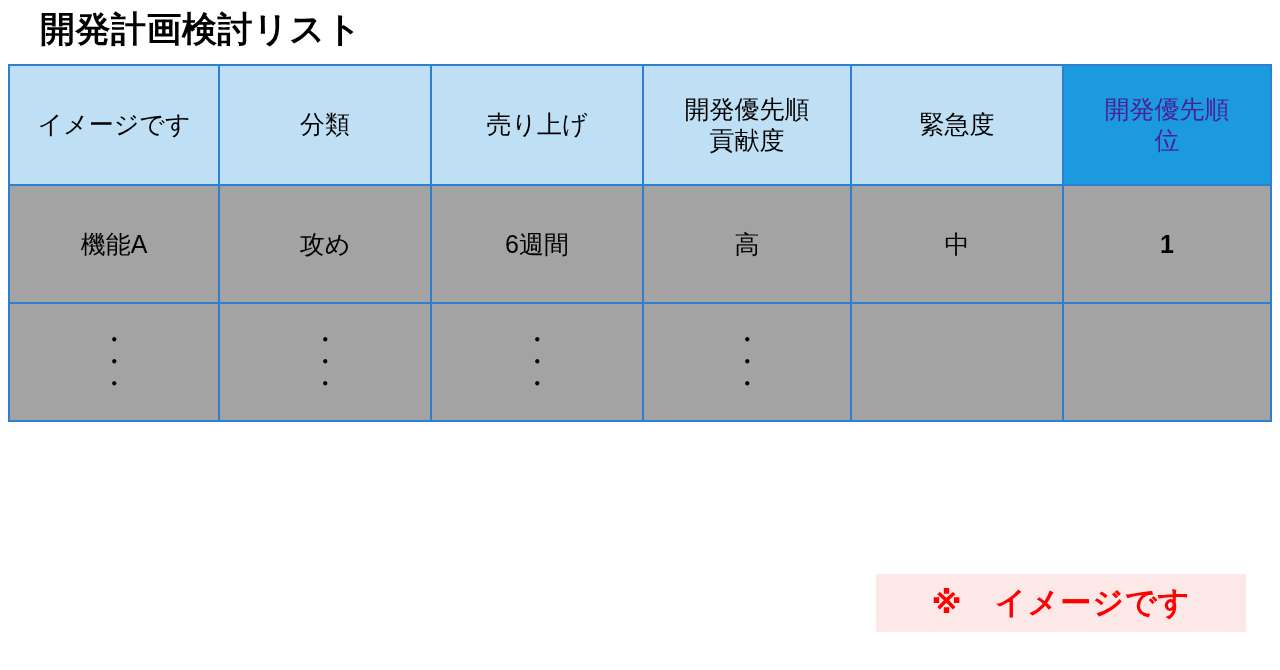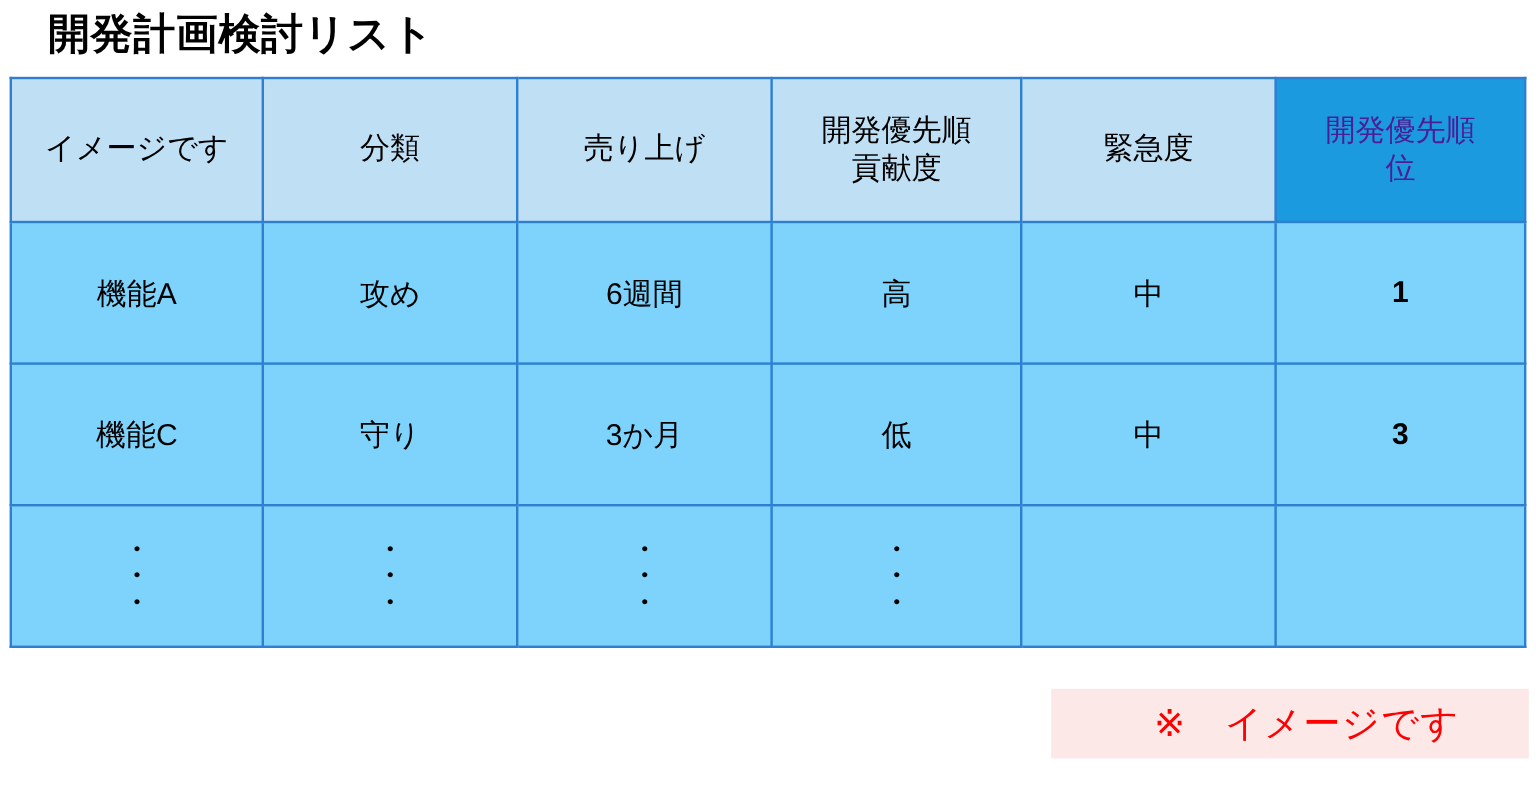--- a/index.html
+++ b/index.html
@@ -54,21 +54,21 @@
     font-weight: bold;
     font-size: 26px;
     line-height: 1.25;
   }
   thead th.accent {
     background: #1b9ae0;
     color: #4c1d95;
   }
   tbody td {
     height: 116px;
-    background: #7dd3fc;
+    background: #a3a3a3;
   }
   tbody td.rank {
     font-weight: bold;
   }
   .col1 { width: 210px; }
   .col2 { width: 212px; }
   .col3 { width: 212px; }
   .col4 { width: 208px; }
   .col5 { width: 212px; }
   .col6 { width: 208px; }
@@ -87,27 +87,26 @@
 
   .note {
     position: absolute;
     left: 876px;
     top: 574px;
     width: 370px;
     height: 58px;
     background: #fde8e8;
     color: #ff0000;
     font-size: 31px;
-    font-weight: normal;
+    font-weight: bold;
     display: flex;
     align-items: center;
     justify-content: center;
     letter-spacing: 1px;
     white-space: nowrap;
-    padding-left: 28px;
   }
 </style>
 </head>
 <body>
 
 <div class="page">
 
   <div class="title">開発計画検討リスト</div>
 
   <table class="plan-table">
@@ -138,28 +137,20 @@
     <tbody>
       <tr>
         <td>機能A</td>
         <td>攻め</td>
         <td>6週間</td>
         <td>高</td>
         <td>中</td>
         <td class="rank">1</td>
       </tr>
       <tr>
-        <td>機能C</td>
-        <td>守り</td>
-        <td>3か月</td>
-        <td>低</td>
-        <td>中</td>
-        <td class="rank">3</td>
-      </tr>
-      <tr>
         <td>
           <div class="dots">
             <span>・</span>
             <span>・</span>
             <span>・</span>
           </div>
         </td>
         <td>
           <div class="dots">
             <span>・</span>

